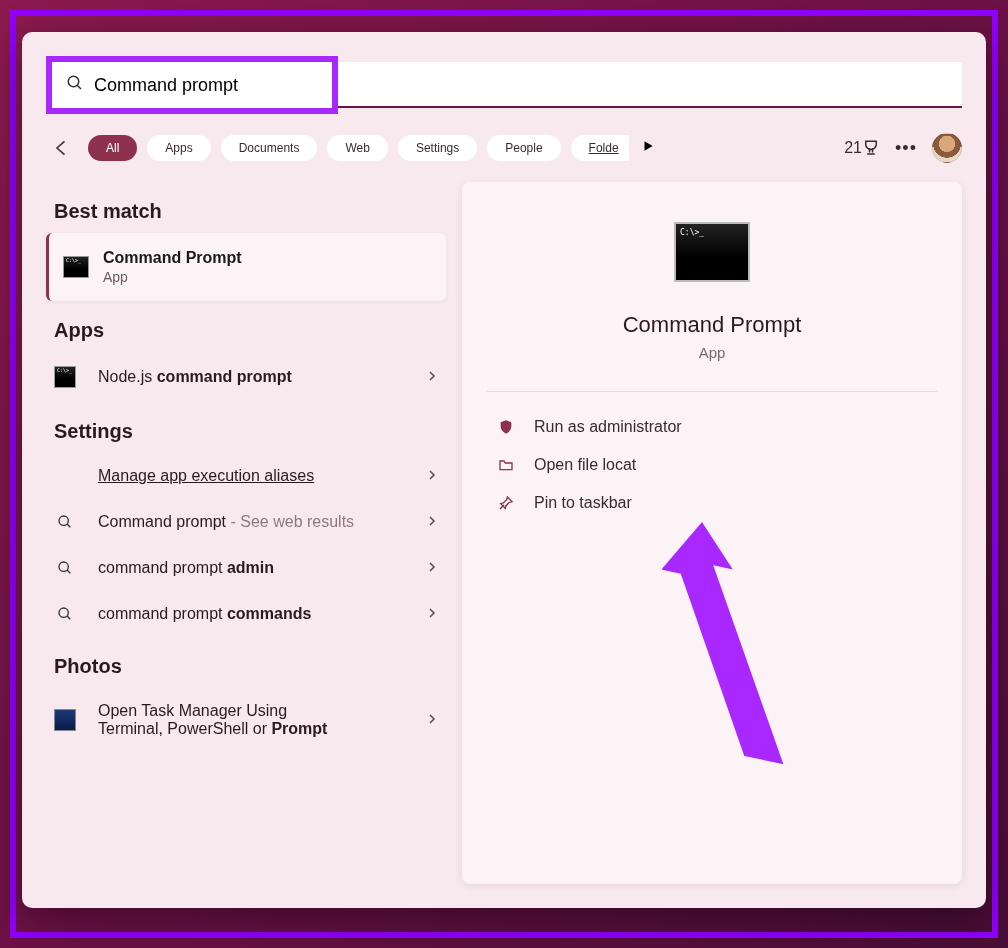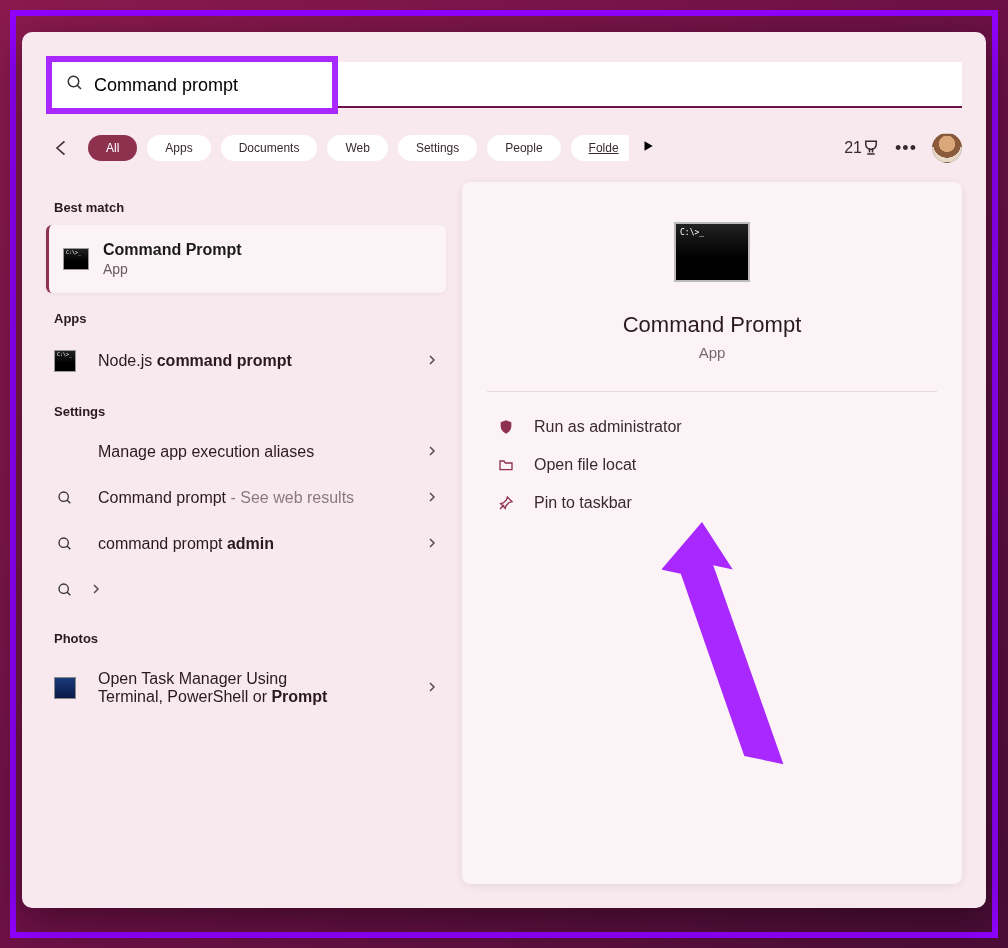--- a/index.html
+++ b/index.html
@@ -116,21 +116,21 @@
     flex: 1;
     background: #fcf3f7;
     border-radius: 8px;
     box-shadow: 0 2px 8px rgba(0,0,0,0.08);
     padding: 40px 30px 20px 30px;
     display: flex;
     flex-direction: column;
     align-items: stretch;
   }
   .section-header {
-    font-size: 13px;
+    font-size: 20px;
     font-weight: 600;
     color: #2a1a20;
     margin: 18px 8px 10px 8px;
   }
   .best-match-card {
     background: #fcf3f7;
     border-radius: 6px;
     border-left: 3px solid #8e314f;
     display: flex;
     align-items: center;
@@ -159,21 +159,21 @@
     display: flex;
     align-items: center;
     padding: 14px 8px;
     gap: 14px;
     color: #2a1a20;
     font-size: 16px;
   }
   .result-row .row-icon { width:22px; display:flex; justify-content:center; }
   .result-row .row-text { flex:1;margin-left:8px; }
   .result-row .chev { color:#5a4a50; }
-  .sub-row { padding-left: 44px; }
+  .sub-row { padding-left: 44px; text-decoration: underline; }
   .muted { color:#8a7a80; }
   .bold { font-weight:600; }
   
   .right-app-icon {
     width: 76px; height: 60px;
     background: linear-gradient(#222 0%, #000 60%);
     border: 2px solid #bbb;
     margin: 0 auto;
     position: relative;
   }
@@ -354,20 +354,23 @@
           </span>
         </div>
 
         <div class="result-row">
           <span class="row-icon">
             <svg width="16" height="16" viewBox="0 0 24 24" fill="none" stroke="#333" stroke-width="2">
                 <circle cx="10" cy="10" r="7"></circle>
                 <line x1="20" y1="20" x2="15" y2="15"></line>
               </svg>
           </span>
+          <span class="row-text">
+            <span>command prompt </span><span class="bold">commands</span>
+          </span>
           <span class="chev">
             <svg width="12" height="12" viewBox="0 0 24 24" fill="none" stroke="currentColor" stroke-width="3">
                 <path d="M8 4 L16 12 L8 20"></path>
               </svg>
           </span>
         </div>
 
         <div class="section-header">Photos</div>
         <div class="result-row">
           <span class="row-icon">

